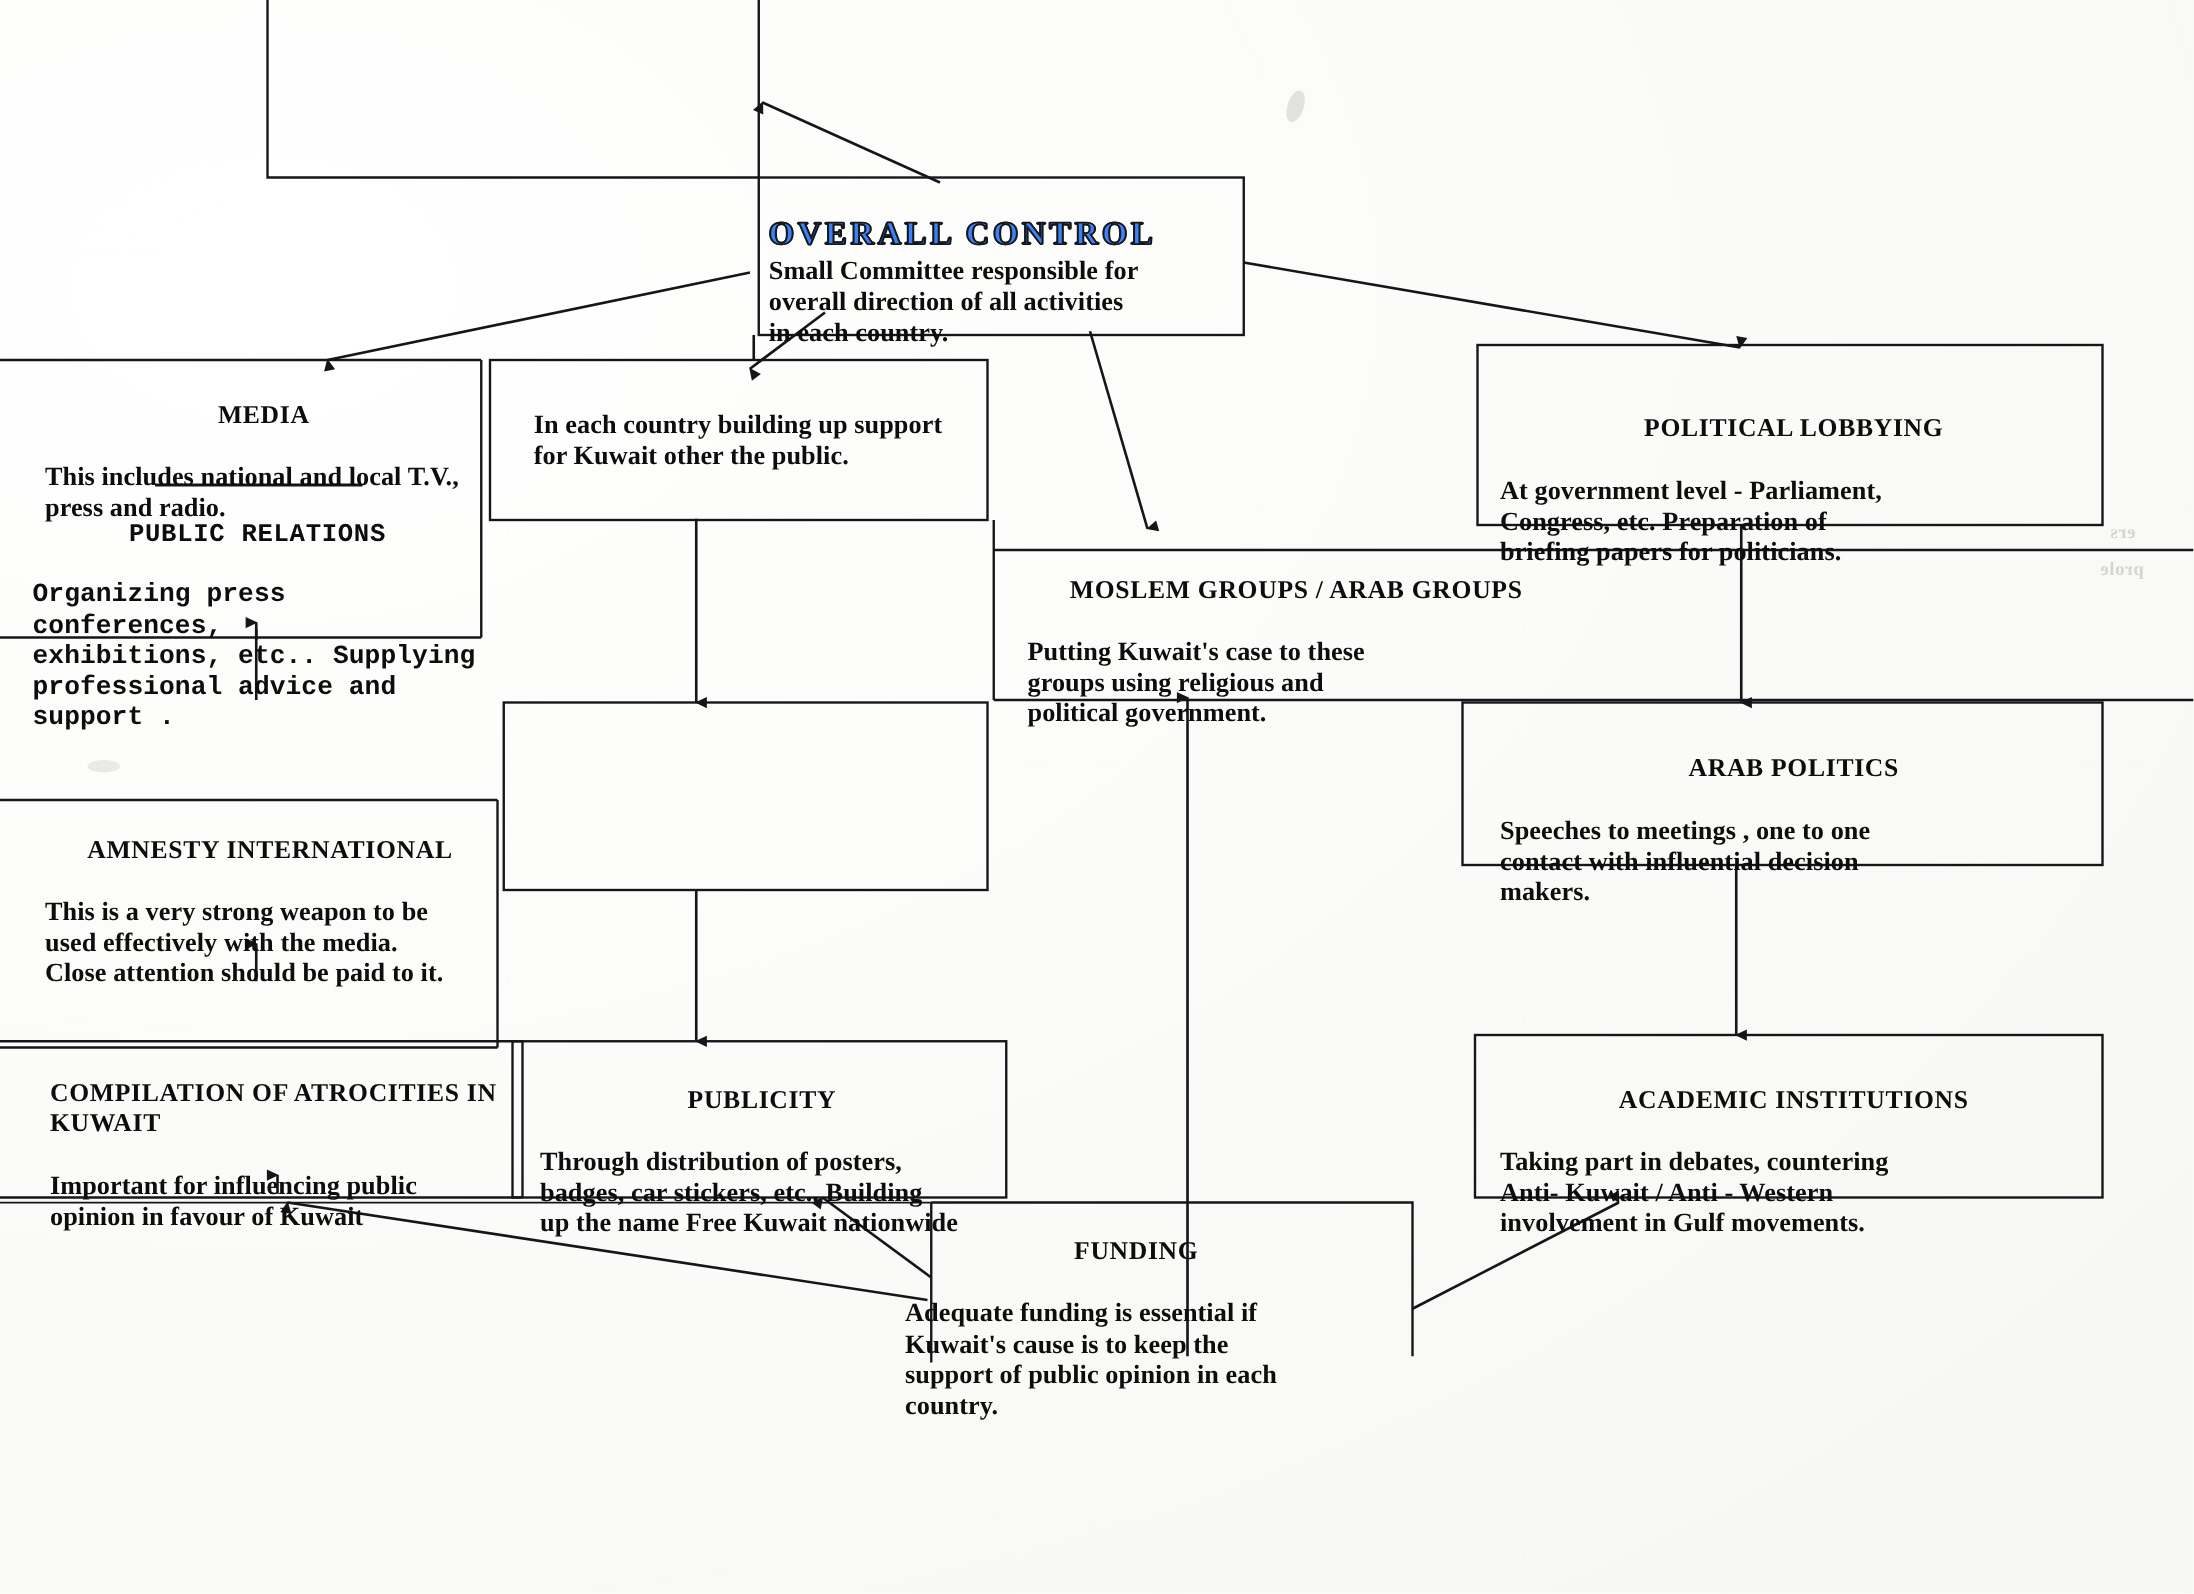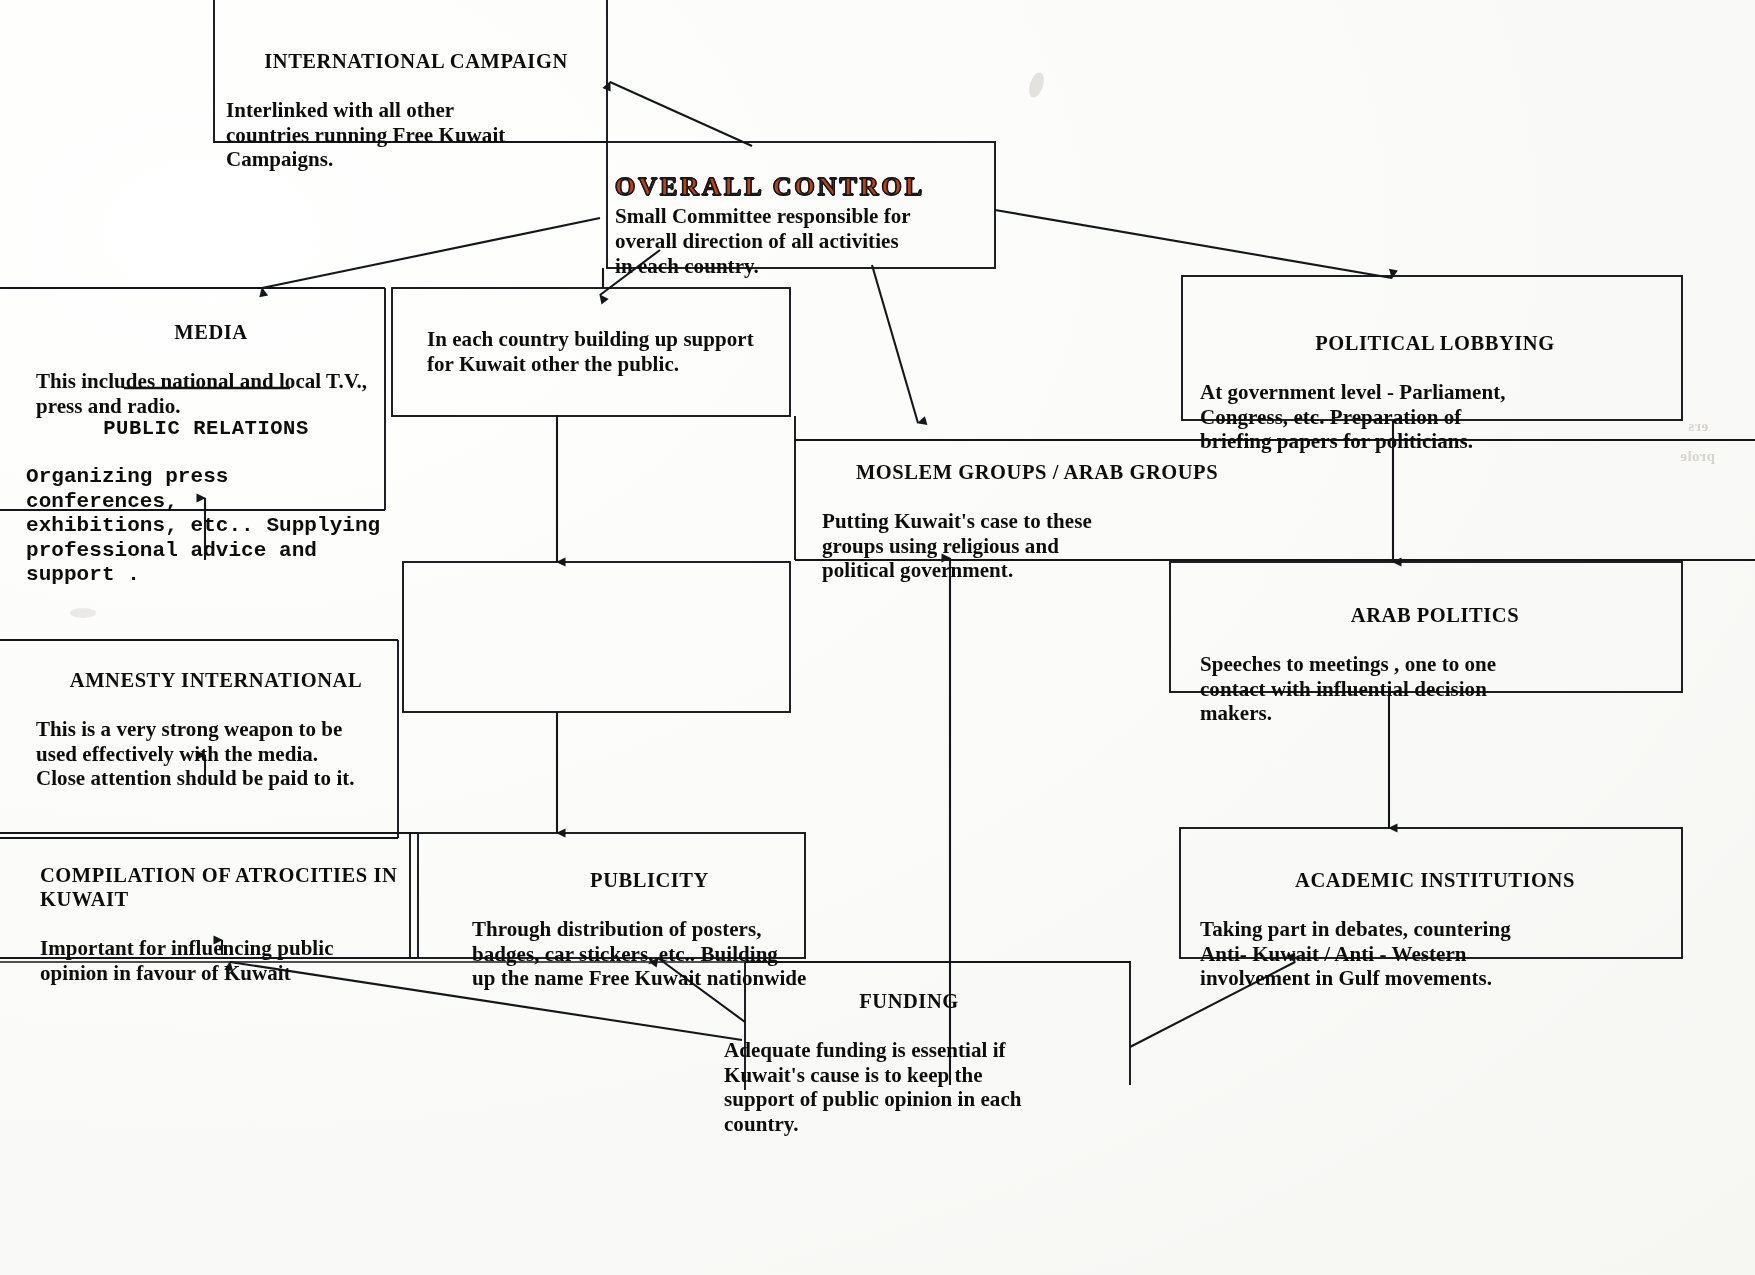--- a/index.html
+++ b/index.html
@@ -46,21 +46,21 @@
     font-size: 21px;
     letter-spacing: 0.05px;
   }
   
   .outline-title {
     font-family: "Liberation Serif", "DejaVu Serif", serif;
     font-weight: 700;
     font-size: 26px;
     letter-spacing: 3px;
     text-align: center;
-    color: #c2410c;
+    color: #3b82f6;
     -webkit-text-stroke: 1.3px #15171b;
     text-shadow:
       -1px 0 0 #15171b,  1px 0 0 #15171b,
        0 -1px 0 #15171b,  0 1px 0 #15171b;
   }
   svg.wires {
     position: absolute;
     left: 0; top: 0;
     width: 1755px;
     height: 1275px;
@@ -175,26 +175,20 @@
       <rect x="1180" y="828" width="502" height="130"></rect>
 
       <polyline points="745,962 1130,962 1130,1085"></polyline>
       <polyline points="745,962 745,1090"></polyline>
 
       <polyline points="-4,962 745,962" stroke-width="1.4"></polyline>
       <polyline points="1130,962 1755,962" stroke-width="0"></polyline>
     </g>
   </svg>
 
-  <div class="txt" style="left:226px; top:26px; width:380px;">
-    <span class="ttl center">INTERNATIONAL CAMPAIGN</span>
-    <span class="body-txt">Interlinked with all other
-countries running Free Kuwait
-Campaigns.</span>
-  </div>
 
   <div class="txt" style="left:615px; top:148px; width:378px;">
     <span class="outline-title">OVERALL  CONTROL</span>
     <span class="body-txt" style="margin-top:2px;">Small Committee responsible for
 overall direction of all activities
 in each country.</span>
   </div>
 
   <div class="txt" style="left:36px; top:297px; width:350px;">
     <span class="ttl center">MEDIA</span>
@@ -243,21 +237,21 @@
  Close attention should be paid to it.</span>
   </div>
 
   <div class="txt" style="left:40px; top:840px; width:380px;">
     <span class="ttl">COMPILATION OF ATROCITIES IN
 KUWAIT</span>
     <span class="body-txt">Important for influencing  public
 opinion in favour of Kuwait</span>
   </div>
 
-  <div class="txt" style="left:432px; top:845px; width:355px;margin-left:40px;">
+  <div class="txt" style="left:432px; top:845px; width:355px;">
     <span class="ttl center">PUBLICITY</span>
     <span class="body-txt">Through distribution of posters,
 badges, car stickers, etc..  Building
 up the name Free Kuwait nationwide</span>
   </div>
 
   <div class="txt" style="left:1200px; top:845px; width:470px;">
     <span class="ttl center">ACADEMIC INSTITUTIONS</span>
     <span class="body-txt">Taking part in debates, countering
 Anti- Kuwait / Anti - Western

